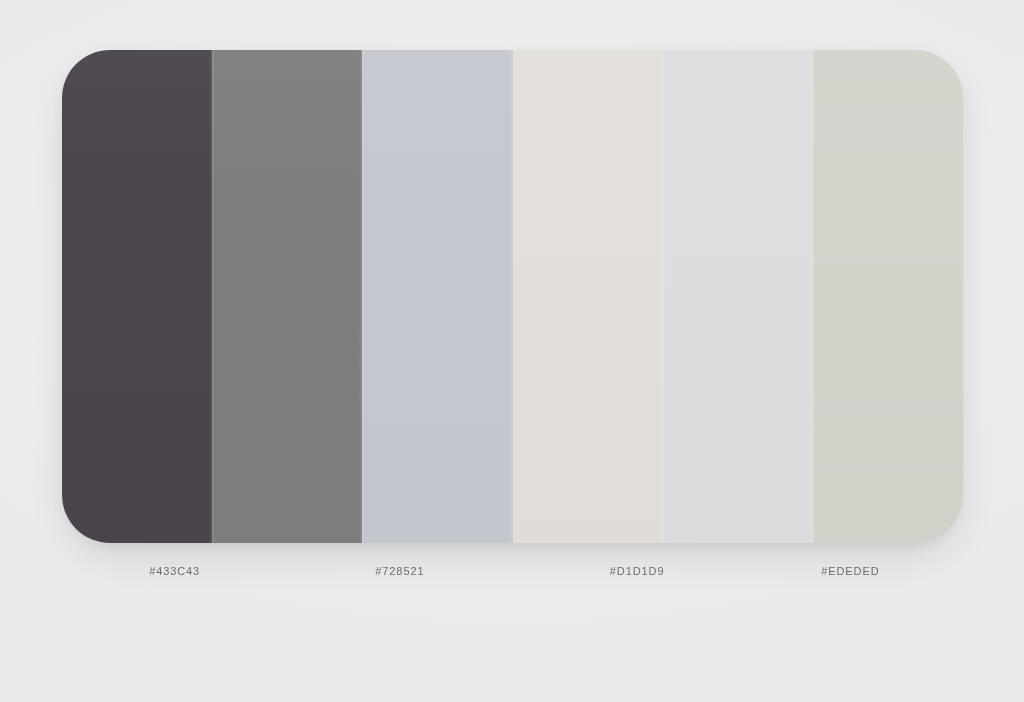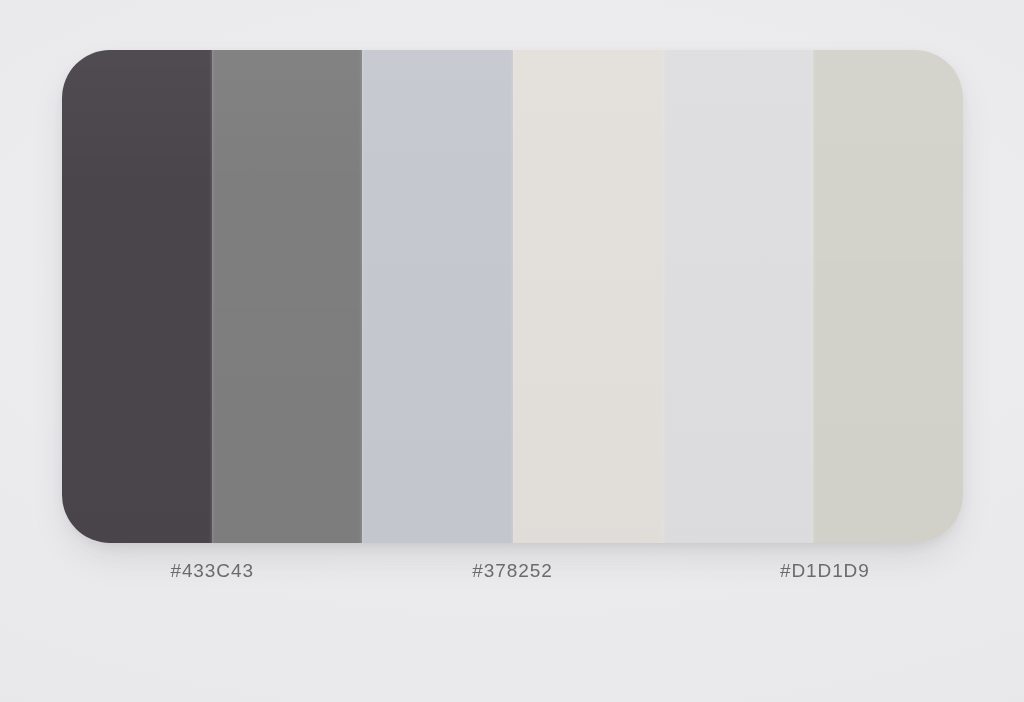--- a/index.html
+++ b/index.html
@@ -88,21 +88,21 @@
 
   .label-cell {
     flex: 1 1 0;
     display: flex;
     align-items: center;
     justify-content: center;
   }
 
   .hex-label {
     font-family: "Liberation Sans", sans-serif;
-    font-size: 19px;
+    font-size: 11px;
     letter-spacing: 0.9px;
     color: #6b6b6e;
     white-space: nowrap;
   }
 </style>
 </head>
 <body style="background-color: rgb(236, 236, 237);">
 
 <div class="stage">
 
@@ -113,20 +113,23 @@
     <div class="swatch" style="background-color: rgb(227, 223, 219);"></div>
     <div class="swatch" style="background-color: rgb(222, 222, 224);"></div>
     <div class="swatch" style="background-color: rgb(211, 210, 203);"></div>
   </div>
 
   <div class="labels-row">
     <div class="label-cell">
       <span class="hex-label" style="color: rgb(107, 107, 110);">#433C43</span>
     </div>
     <div class="label-cell">
-      <span class="hex-label" style="color: rgb(107, 107, 110);">#378252</span>
+      <span class="hex-label" style="color: rgb(107, 107, 110);">#728521</span>
     </div>
     <div class="label-cell">
       <span class="hex-label" style="color: rgb(107, 107, 110); margin-left: 24px;">#D1D1D9</span>
+    </div>
+    <div class="label-cell">
+      <span class="hex-label" style="color: rgb(107, 107, 110);">#EDEDED</span>
     </div>
   </div>
 
 </div>
 
 </body></html>

